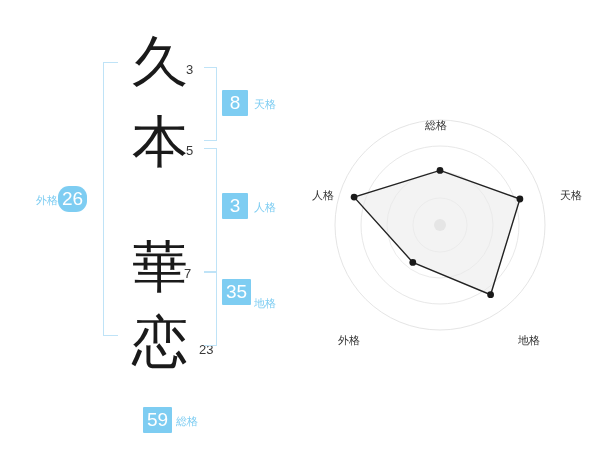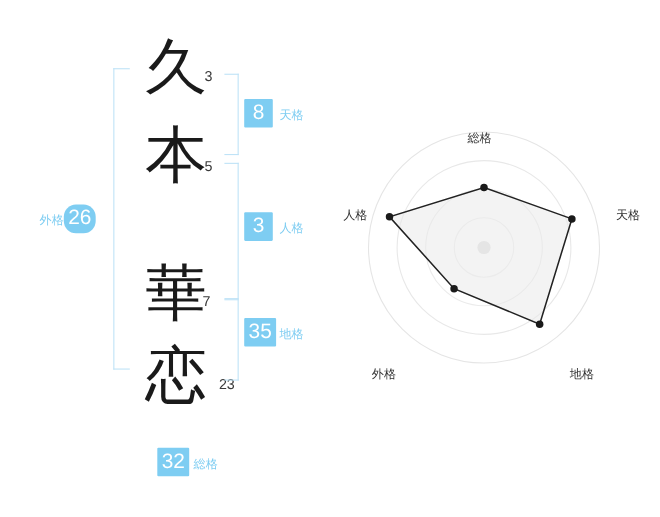--- a/index.html
+++ b/index.html
@@ -108,24 +108,24 @@
 
     <div class="bracket br-left" style="left:204px; top:67px; width:12px; height:72px;"></div>
     <div class="badge" style="left:222px; top:90px;">8</div>
     <div class="badge-label" style="left:254px; top:97px;">天格</div>
 
     <div class="bracket br-left" style="left:204px; top:148px; width:12px; height:122px;"></div>
     <div class="badge" style="left:222px; top:193px;">3</div>
     <div class="badge-label" style="left:254px; top:200px;">人格</div>
 
     <div class="bracket br-left" style="left:204px; top:272px; width:12px; height:72px;"></div>
-    <div class="badge" style="left:222px; top:289px;">35</div>
+    <div class="badge" style="left:222px; top:279px;">35</div>
     <div class="badge-label" style="left:254px; top:296px;">地格</div>
 
-    <div class="badge" style="left:143px; top:407px;">32</div>
+    <div class="badge" style="left:143px; top:407px;">59</div>
     <div class="badge-label" style="left:176px; top:414px;">総格</div>
   </div>
 
   <div id="radar">
     <svg width="240" height="240" viewBox="0 0 240 240">
       <g>
         <circle cx="120" cy="120" r="105" fill="none" stroke="#e5e5e5" stroke-width="1"></circle>
         <circle cx="120" cy="120" r="79" fill="none" stroke="#e8e8e8" stroke-width="1"></circle>
         <circle cx="120" cy="120" r="53" fill="none" stroke="#ebebeb" stroke-width="1"></circle>
         <circle cx="120" cy="120" r="27" fill="none" stroke="#ededed" stroke-width="1"></circle>

